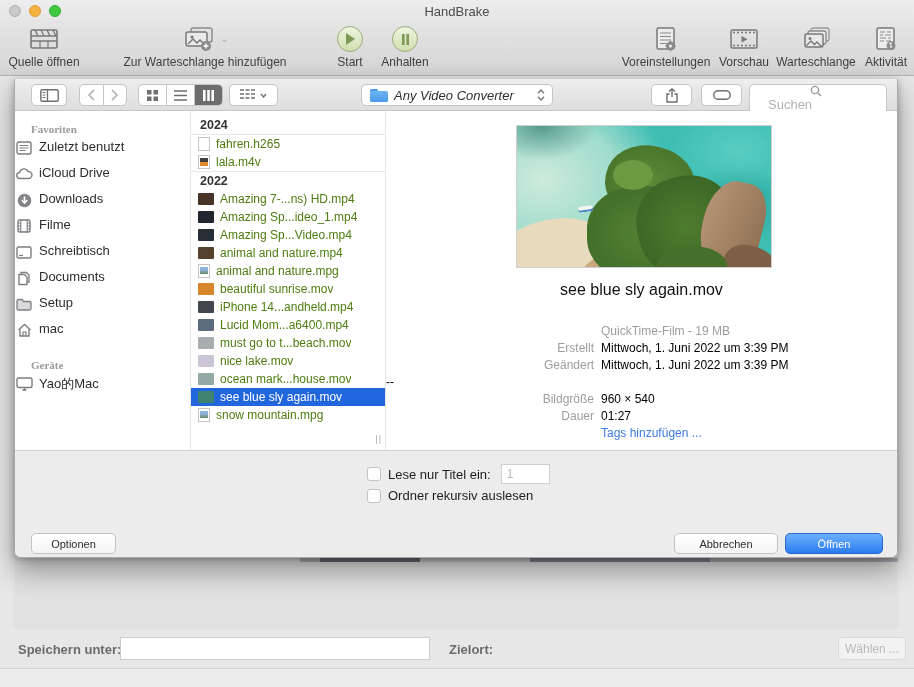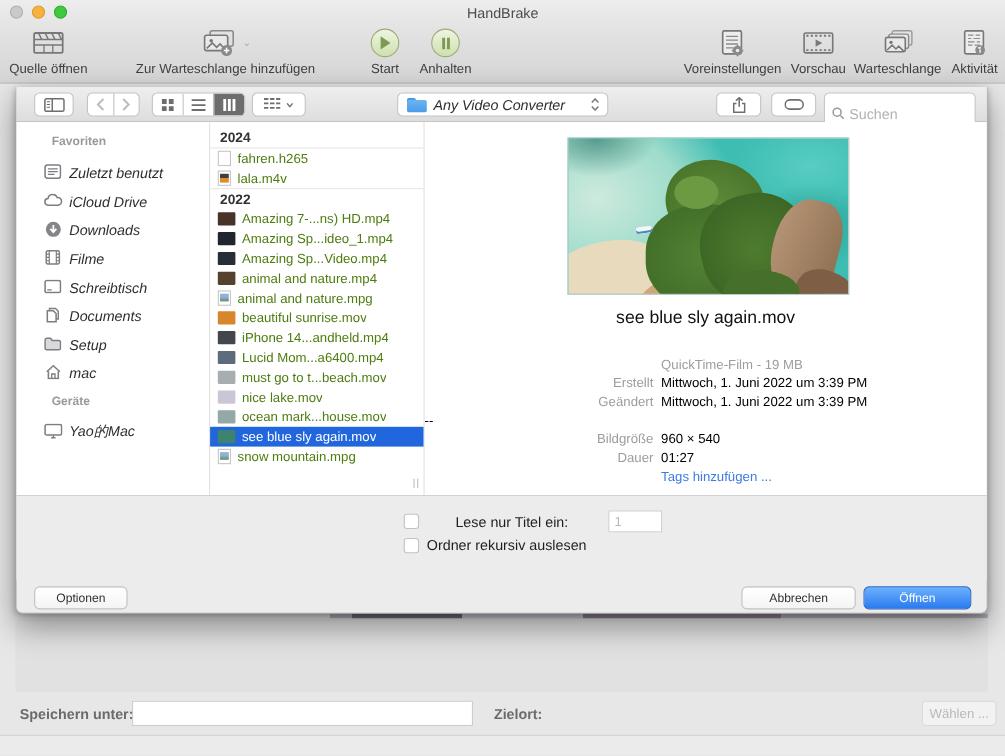--- a/index.html
+++ b/index.html
@@ -46,32 +46,32 @@
   .dlg-toolbar { position:absolute; left:0; top:0; width:100%; height:32px;
     background:linear-gradient(#eeeeee,#dddddd); border-bottom:1px solid #c6c6c6;
     border-radius:0; }
   .tbtn { position:absolute; top:5px; height:22px; background:#fff; border:1px solid #c4c4c4;
     border-radius:5px; display:flex; align-items:center; justify-content:center;font-style:italic; }
   .seg { display:flex; align-items:center; justify-content:center; height:100%; flex:1; }
   .seg + .seg { border-left:1px solid #c4c4c4; }
   .seg.sel { background:#6d6d6d; border-radius:0; }
   .dd-label { font-size:13px; color:#2e2e2e; margin:0 6px; white-space:nowrap; }
   .search-field { position:absolute; top:5px; height:38px; background:#fff; border:1px solid #c6c6c6;
-    border-radius:5px; display:flex; align-items:center; padding:0 6px; }
+    border-radius:5px; display:flex; align-items:center; padding:0 6px;flex-direction:column; }
   .search-field input { border:none; outline:none; width:100px; font-size:13px; color:#333;
     font-family:inherit; background:transparent; }
   .search-field input::placeholder { color:#b2b2b2; }
 
   
   .dlg-content { position:absolute; left:0; top:32px; width:100%; height:339px;
     background:#fff; display:flex; overflow:hidden; }
   .sb { width:176px; border-right:1px solid #e2e2e2; padding-top:8px; }
-  .sb-hdr { font-size:11px; color:#9a9a9a; font-weight:600; padding-left:32px; height:20px;
-    display:flex; align-items:center; }
-  .sb-item { height:26px; display:flex; align-items:flex-end; padding-left:24px; cursor:default;font-style:italic; }
+  .sb-hdr { font-size:11px; color:#9a9a9a; font-weight:600; padding-left:16px; height:20px;
+    display:flex; align-items:center;font-family:Liberation Serif, serif; }
+  .sb-item { height:26px; display:flex; align-items:flex-start; cursor:default; }
   .sb-item .sbi { width:18px; height:18px; display:flex; align-items:center; justify-content:center; }
   .sb-item .sbl { font-size:13px; color:#2d2d2d; margin-left:6px; white-space:nowrap; }
 
   .fc { width:195px; border-right:1px solid #e2e2e2; padding-top:5px; position:relative; }
   .grp-hdr { height:19px; font-size:12.5px; font-weight:700; color:#333; padding-left:9px;
     display:flex; align-items:center; }
   .grp-hdr.b { border-bottom:1px solid #e7e7e7; }
   .grp-hdr.t { border-top:1px solid #e7e7e7; }
   .frow { height:18px; display:flex; align-items:center; padding-left:7px; cursor:default; }
   .frow .fic { width:16px; height:12px; flex:0 0 16px; border-radius:1px; }
@@ -528,21 +528,21 @@
             </div>
           <div class="mrow">
               <span class="mlab"></span>
               <span class="mval tags-link">Tags hinzufügen ...</span>
             </div>
         </div>
       </div>
     </div>
 
     <div class="accessory">
-      <div class="chk-row" style="left:352px;top:13px;gap:26px;">
+      <div class="chk-row" style="left:352px;top:13px;">
         <span class="chk"></span>
         <span class="chk-lbl">Lese nur Titel ein:</span>
         <input class="title-field" value="1" style="">
       </div>
       <div class="chk-row" style="left:352px;top:37px;">
         <span class="chk"></span>
         <span class="chk-lbl">Ordner rekursiv auslesen</span>
       </div>
     </div>
 

